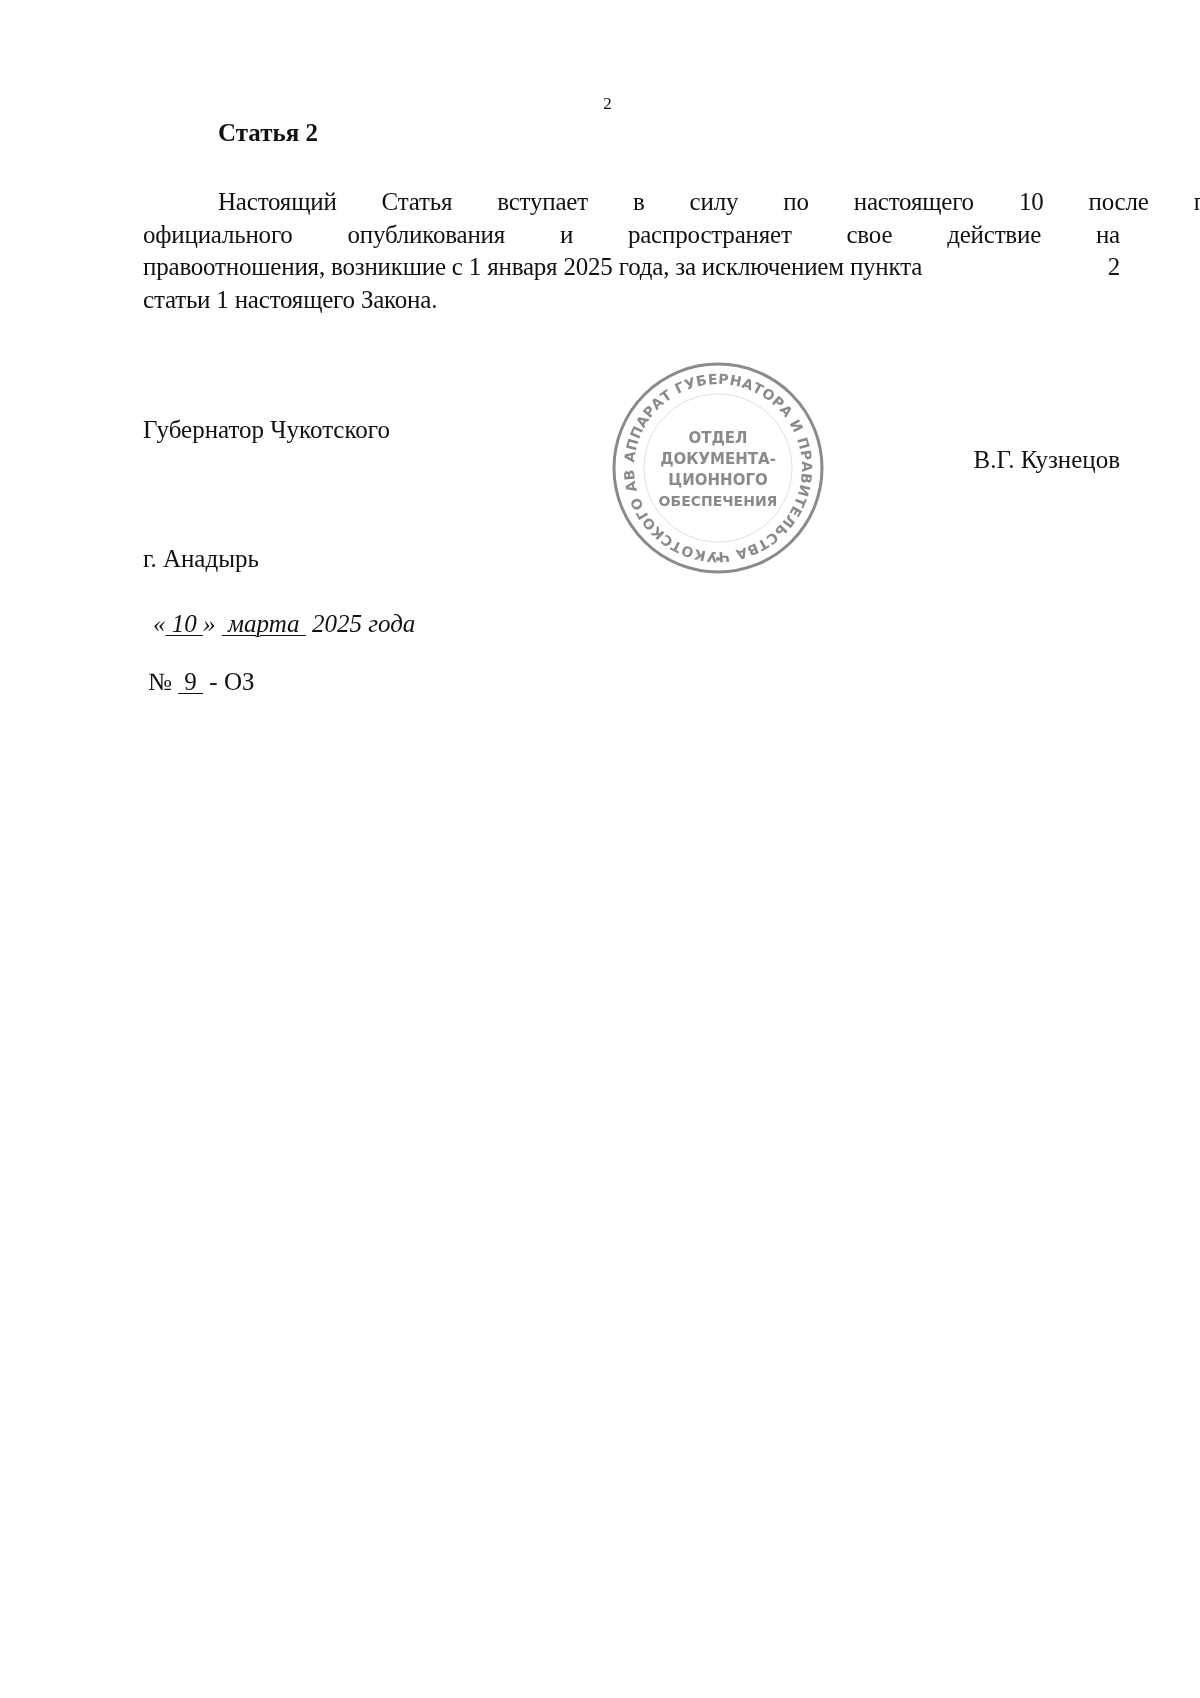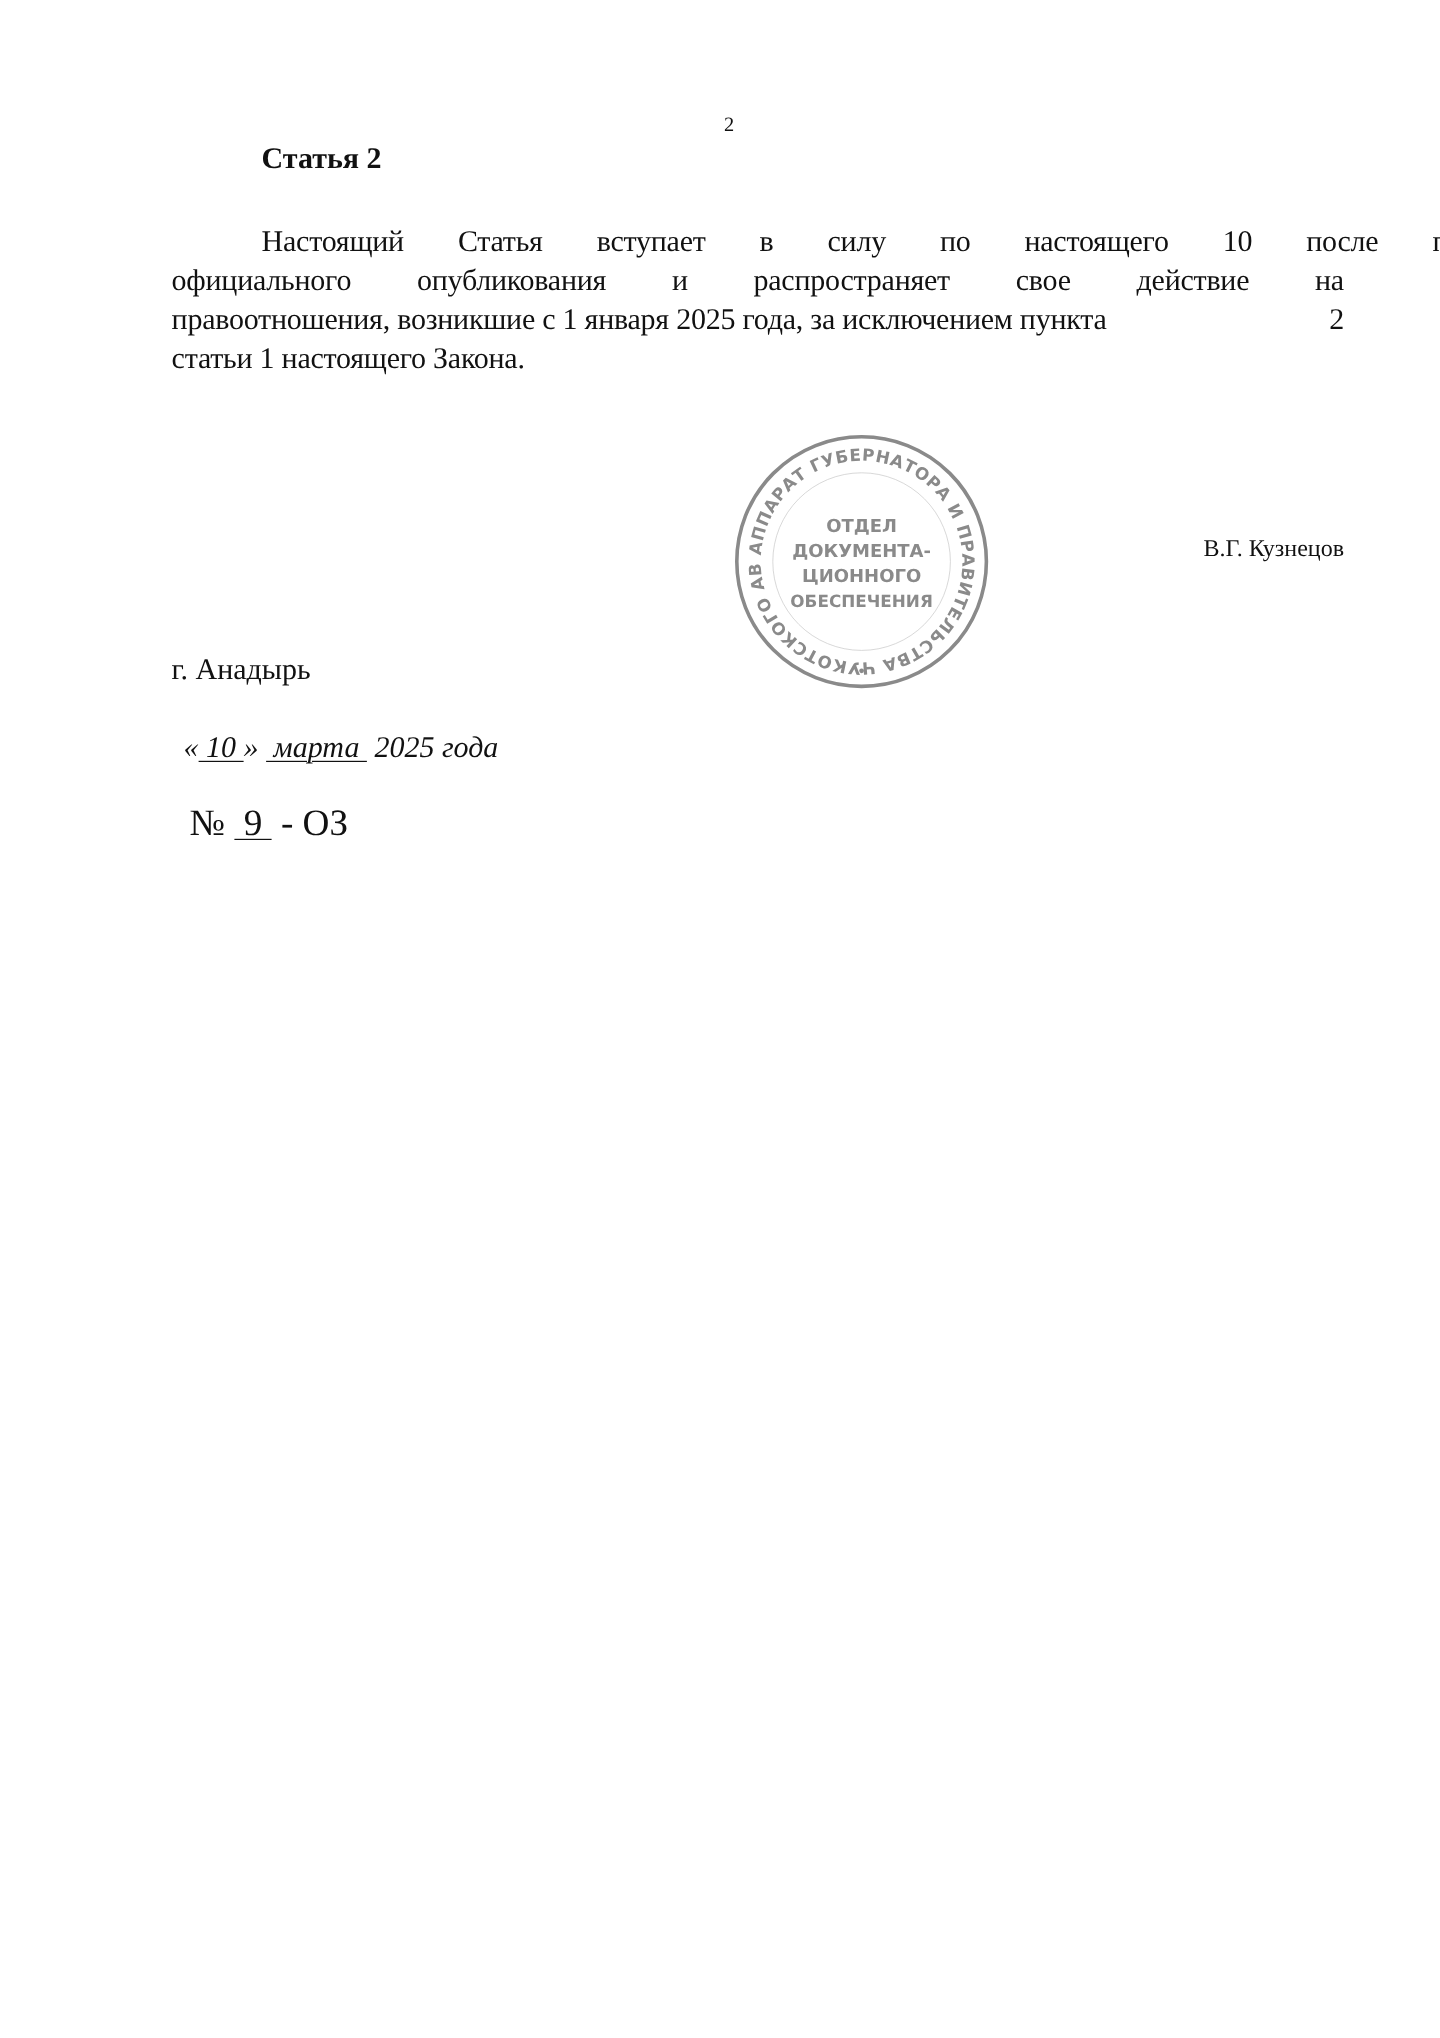--- a/index.html
+++ b/index.html
@@ -19,28 +19,28 @@
       font-size: 25px; line-height: 32.7px; text-align: justify;
       text-align-last: left; letter-spacing: -0.2px;
     }
     .para .line { display: block; white-space: nowrap; gap: 45px; }
     .para .line.justify { display: flex; justify-content: space-between; }
     .para .line.indent { padding-left: 75px; }
     .sig-title {
       position: absolute; top: 413px; left: 143px; font-size: 25px; line-height: 33px;
     }
     .sig-name {
-      position: absolute; top: 446px; right: 80px; font-size: 20px;
+      position: absolute; top: 446px; right: 80px; font-size: 25px;
     }
     .stamp {
       position: absolute; left: 608px; top: 358px; width: 220px; height: 220px;
     }
     .city { position: absolute; top: 545px; left: 143px; font-size: 25px; }
     .date { position: absolute; top: 610px; left: 153px; font-size: 25px; font-style: italic; }
-    .number { position: absolute; top: 668px; left: 158px; font-size: 31px; }
+    .number { position: absolute; top: 668px; left: 148px; font-size: 25px; }
     .u { text-decoration: underline; text-underline-offset: 3px; text-decoration-thickness: 1px; white-space: pre; }
   </style>
 </head>
 <body>
 
 <div class="page-number">2</div>
 
 <div class="heading">Статья 2</div>
 
 <div class="para">
@@ -68,20 +68,21 @@
     <span>на</span>
   </span>
   <span class="line justify">
     <span>правоотношения, возникшие с 1 января 2025 года, за исключением пункта</span>
     <span>2</span>
   </span>
   <span class="line">статьи 1 настоящего Закона.</span>
 </div>
 
 <div class="sig-title">
+  <div>Губернатор Чукотского</div>
 </div>
 
 <div class="stamp">
   <svg width="220" height="220" viewBox="0 0 220 220">
     <defs>
       <path id="stampArc" d="M 110,110 m -84,0 a 84,84 0 1,1 168,0 a 84,84 0 1,1 -168,0"></path>
     </defs>
     <circle cx="110" cy="110" r="104" fill="none" stroke="#8a8a8a" stroke-width="3"></circle>
     <circle cx="110" cy="110" r="74" fill="none" stroke="#c8c8c8" stroke-width="0.6"></circle>
     <text font-family="DejaVu Sans, sans-serif" font-size="14" font-weight="bold" fill="#8a8a8a" letter-spacing="0.5">

